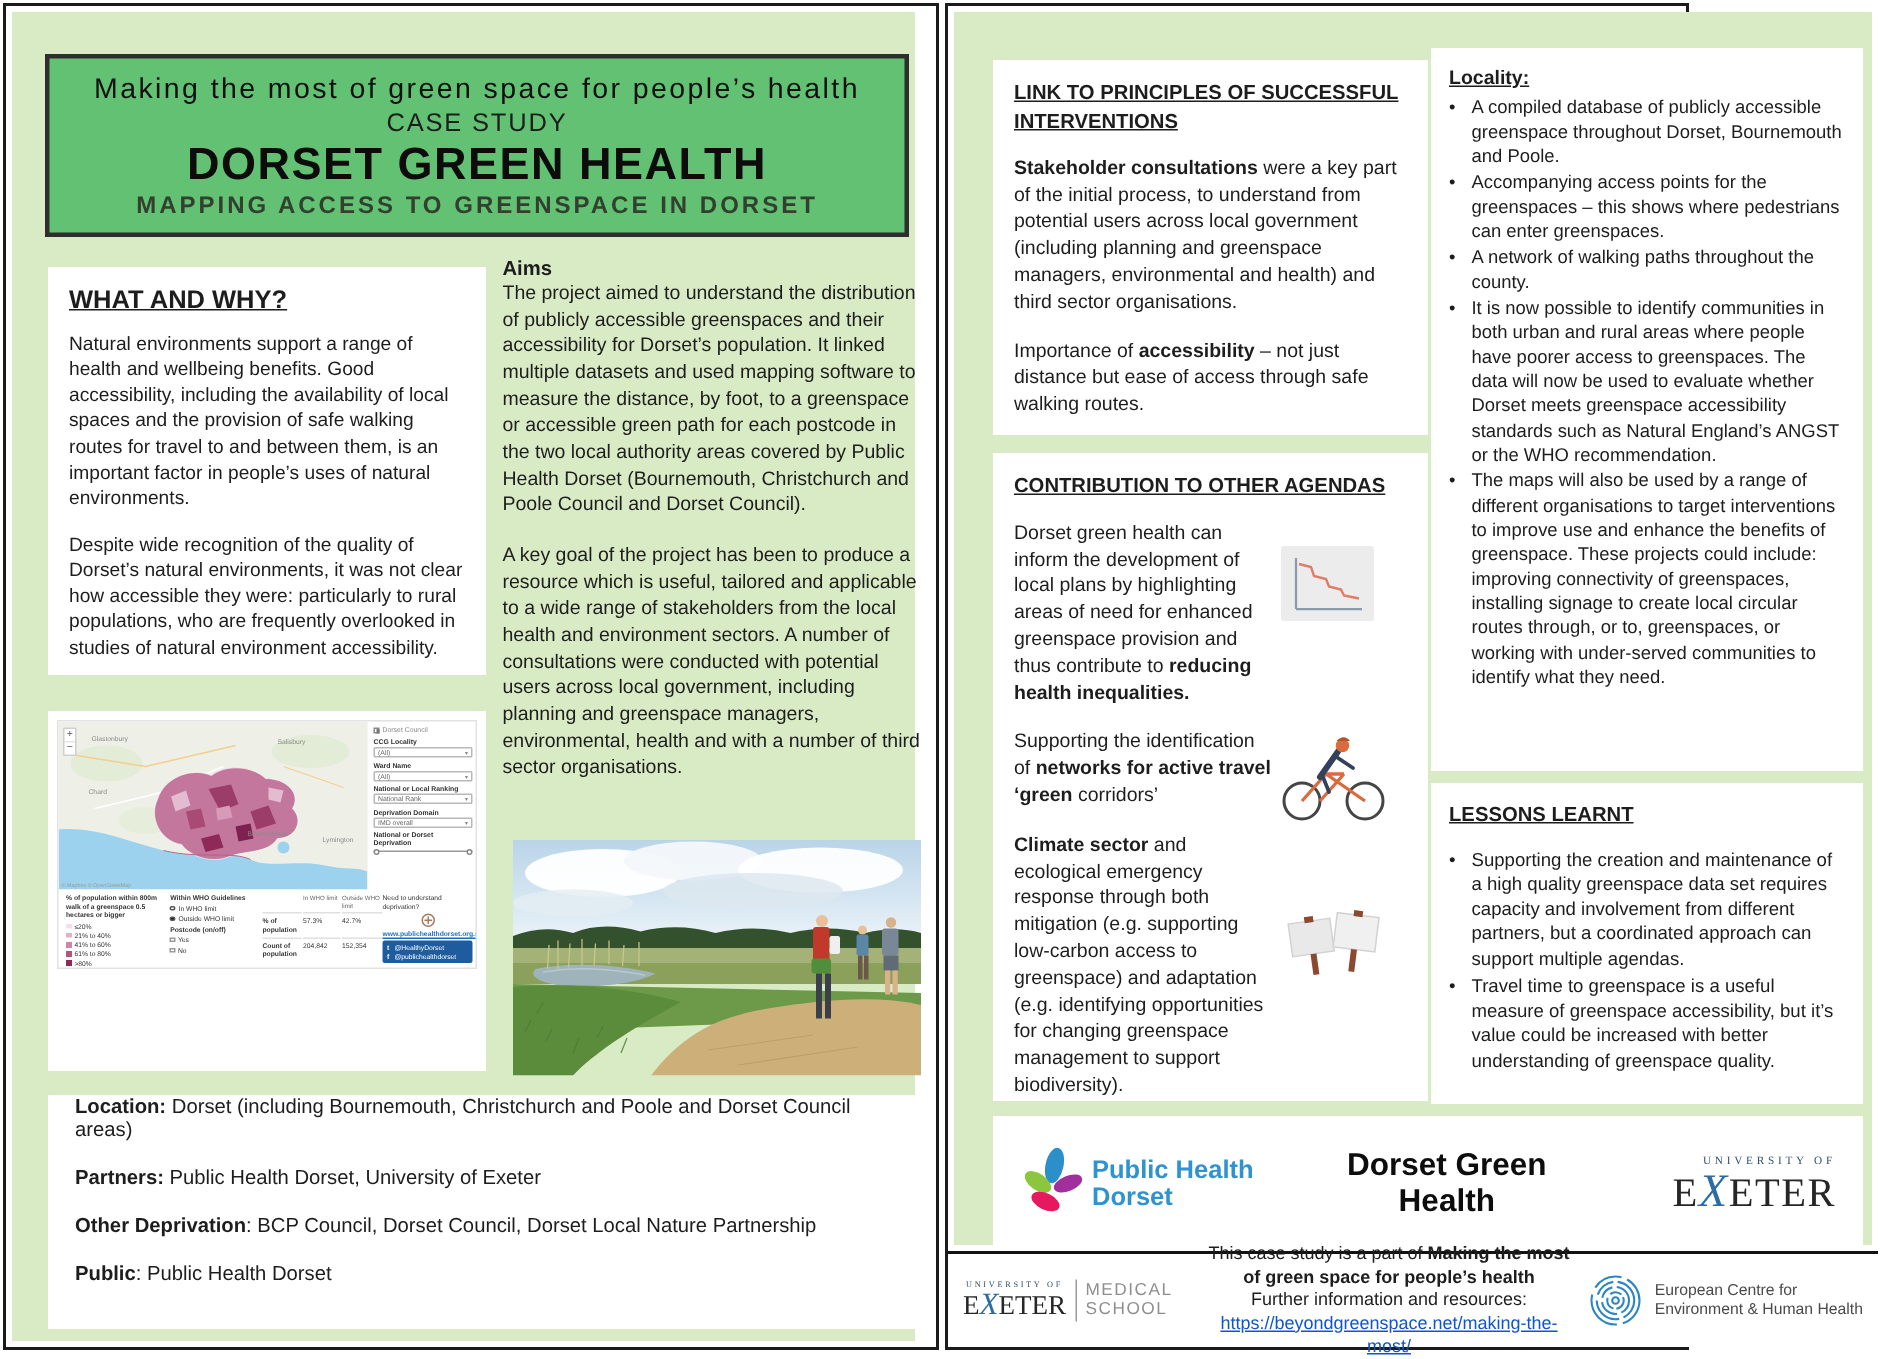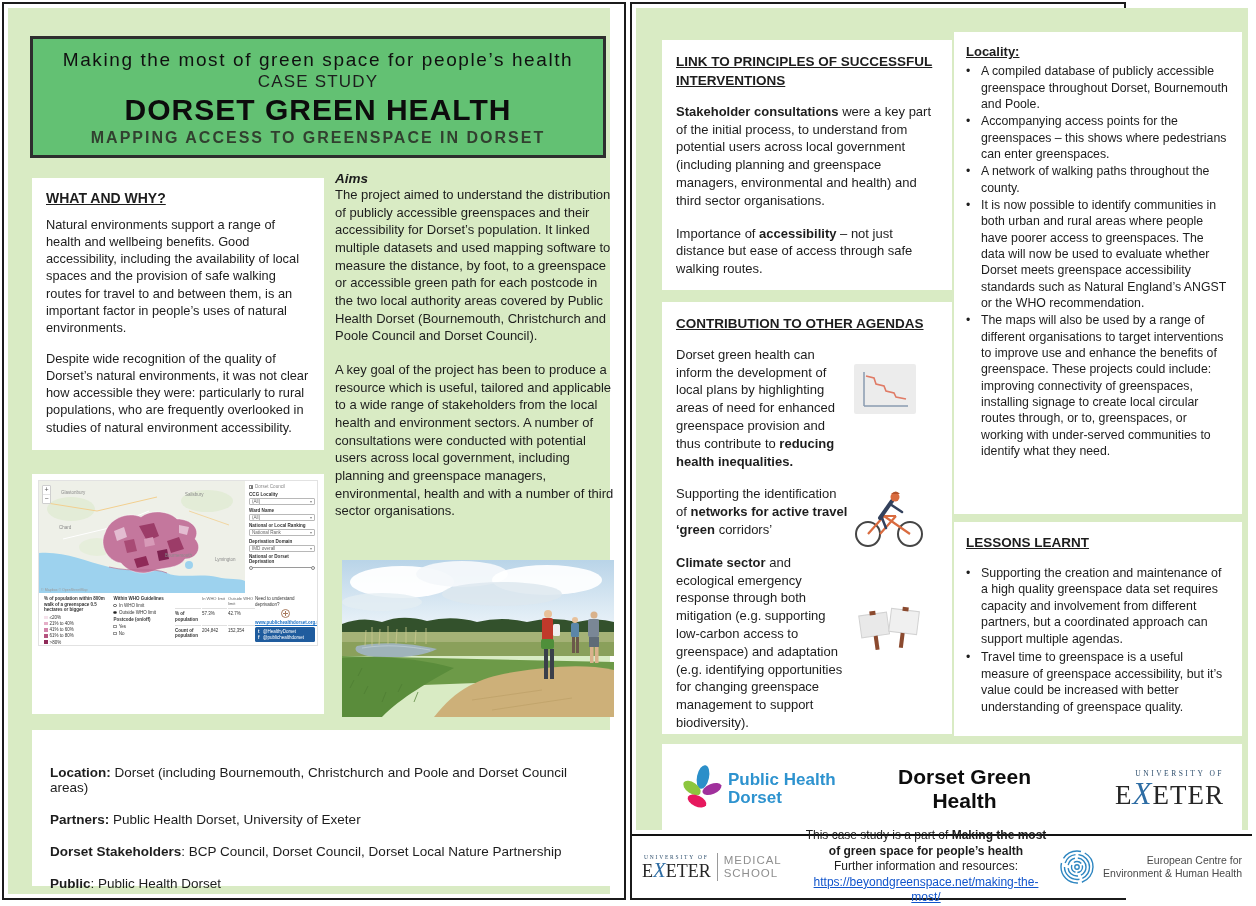--- a/index.html
+++ b/index.html
@@ -20,25 +20,25 @@
     position:absolute; left:26px; top:32px; width:576px; height:122px;
     background:#63c173; border:3px solid #2e2e2e; text-align:center; padding-top:10px;
   }
   .h-line1 { font-size:19px; letter-spacing:1.6px; color:#101010; }
   .h-line2 { font-size:17px; letter-spacing:1.2px; margin-top:1px; }
   .h-title { font-size:30px; font-weight:bold; letter-spacing:1px; margin-top:1px; color:#0c0c0c; }
   .h-sub   { font-size:16px; font-weight:bold; letter-spacing:2px; color:#31402f; margin-top:2px; }
 
   .wbox { position:absolute; background:#fff; }
   .ww { left:28px; top:174px; width:292px; height:272px; padding:12px 14px; }
-  .ww h2 { margin:0 0 10px 0; font-size:14px; text-decoration:underline; }
+  .ww h2 { margin:0 0 10px 0; font-size:17px; text-decoration:underline; }
   .ww p  { margin:0 0 14px 0; font-size:12.8px; line-height:1.34; }
 
   .aims { position:absolute; left:331px; top:167px; width:283px; }
-  .aims h3 { margin:0; font-size:13.5px;font-style:italic; }
+  .aims h3 { margin:0; font-size:13.5px; }
   .aims p  { margin:0 0 16px 0; font-size:13px; line-height:1.36; }
 
   .mapfig { left:28px; top:470px; width:292px; height:240px; padding:6px; }
   .mapshot { position:relative; width:280px; height:166px; background:#fff; border:1px solid #e2e2e2; overflow:hidden; }
   .mcanvas { position:absolute; left:0; top:0; width:206px; height:112px; background:#eef0e8; overflow:hidden; }
   .mcanvas svg { display:block; }
   .town { position:absolute; font-size:4.5px; color:#8a8a8a; white-space:nowrap; }
   .attr { position:absolute; left:2px; bottom:1px; font-size:3.6px; color:#9a9a9a; }
   .zoomctl { position:absolute; left:3px; top:4px; width:9px; background:#fff; border:1px solid #cfcfcf; border-radius:1px; }
   .zoomctl div { font-size:7px; line-height:8px; text-align:center; color:#555; cursor:pointer; border-bottom:1px solid #e4e4e4; }
@@ -81,21 +81,21 @@
   .depicon:after  { top:50%; left:1px; right:1px; height:1px; margin-top:-0.5px; }
   .weblink { color:#1a6fc4; font-weight:bold; text-decoration:underline; margin:1px 0; display:block; }
   .socbox { background:#1f5c9e; border-radius:1.5px; color:#fff; padding:2px 3px; margin-top:1.5px; }
   .socbox .srow { display:flex; align-items:center; margin-bottom:1.5px; }
   .sic { width:5px; font-weight:bold; color:#fff; }
   figcaption { margin-top:11px; font-size:13px; line-height:1.35; text-align:center; padding:0 18px; }
 
   .photo { position:absolute; left:338px; top:556px; width:272px; height:157px; }
   .photo svg { display:block; }
 
-  .info { left:28px; top:726px; width:584px; height:156px; padding:35px 18px; font-size:13.5px; }
+  .info { left:28px; top:726px; width:584px; height:156px; padding:0 18px; font-size:13.5px; }
   .info .row { margin-bottom:17px; }
   .info b { font-weight:bold; }
 
   
   .linkbox { left:30px; top:36px; width:290px; height:250px; padding:13px 14px; }
   .rp h2 { margin:0 0 12px 0; font-size:13.5px; line-height:1.4; text-decoration:underline; }
   .rp p { margin:0 0 15px 0; font-size:13px; line-height:1.37; }
   .contrib { left:30px; top:298px; width:290px; height:432px; padding:13px 14px; }
   .contrib .ctext { width:172px; }
   .cicon { position:absolute; }
@@ -127,21 +127,21 @@
                display:flex; align-items:center; padding:0 10px; }
   .exms { width:158px; display:flex; align-items:center; font-family:"Liberation Serif", serif; }
   .exms .block1 { text-align:center; }
   .exms .s1 { font-size:5.5px; letter-spacing:1.8px; color:#30506e; }
   .exms .s2 { font-size:18px; line-height:1; color:#262626; }
   .exms .bar { width:1px; height:28px; background:#9a9a9a; margin:0 6px; }
   .exms .med { font-family:"Liberation Sans", sans-serif; color:#8f8f8f; font-size:11.5px; letter-spacing:1px; line-height:1.15; }
   .fcenter { flex:1; text-align:center; font-size:12px; line-height:1.3; }
   .fcenter a { color:#1155cc; text-decoration:underline; font-size:12px; }
   .ecehh { width:190px; display:flex; align-items:center; justify-content:flex-end; }
-  .ecehh .txt { margin-left:7px; font-size:10.5px; color:#4a4a4a; line-height:1.25; text-align:right; }
+  .ecehh .txt { margin-left:7px; font-size:10.5px; color:#4a4a4a; line-height:1.25; text-align:left; }
 </style>
 </head>
 <body>
 
 <div class="page page-left">
   <div class="green green-l"></div>
 
   <div class="header">
     <div class="h-line1">Making the most of green space for people’s health</div>
     <div class="h-line2">CASE STUDY</div>
@@ -361,21 +361,21 @@
         <rect x="247" y="77" width="10" height="10" fill="#5f6b77"></rect>
         <rect x="248" y="87" width="3.5" height="16" fill="#d9b28c"></rect>
         <rect x="253" y="87" width="3.5" height="16" fill="#d9b28c"></rect>
       </g>
     </svg>
   </div>
 
   <section class="wbox info">
     <div class="row"><b>Location:</b><span> Dorset (including Bournemouth, Christchurch and Poole and Dorset Council areas)</span></div>
     <div class="row"><b>Partners:</b><span> Public Health Dorset, University of Exeter</span></div>
-    <div class="row"><b>Dorset Stakeholders</b><span>: BCP Council, Dorset Council, Dorset Local Nature Partnership</span></div>
+    <div class="row"><b>Other Deprivation</b><span>: BCP Council, Dorset Council, Dorset Local Nature Partnership</span></div>
     <div class="row"><b>Public</b><span>: Public Health Dorset</span></div>
   </section>
 </div>
 
 <div class="page page-right rp">
   <div class="green green-r"></div>
 
   <section class="wbox linkbox">
     <h2>LINK TO PRINCIPLES OF SUCCESSFUL INTERVENTIONS</h2>
     <p><b>Stakeholder consultations</b><span> were a key part of the initial process, to understand from potential users across local government (including planning and greenspace managers, environmental and health) and third sector organisations.</span></p>

